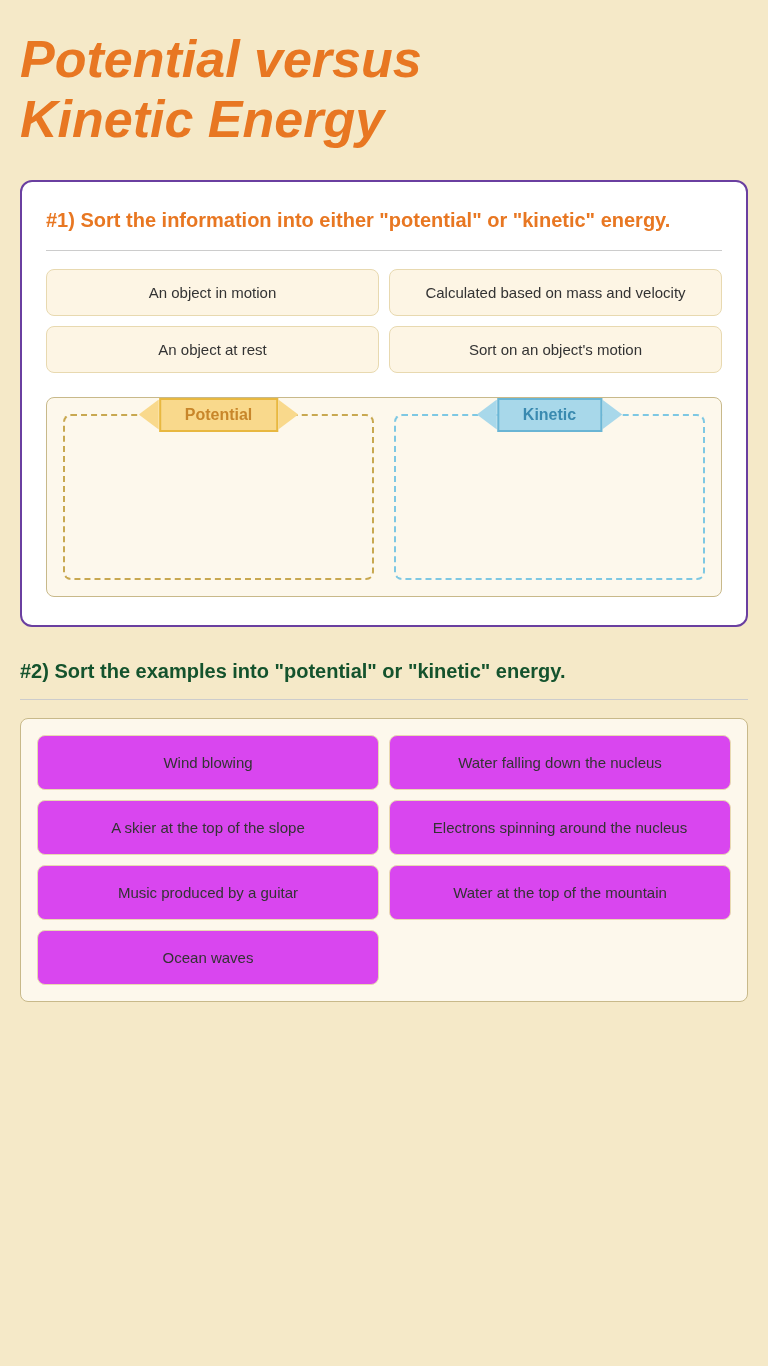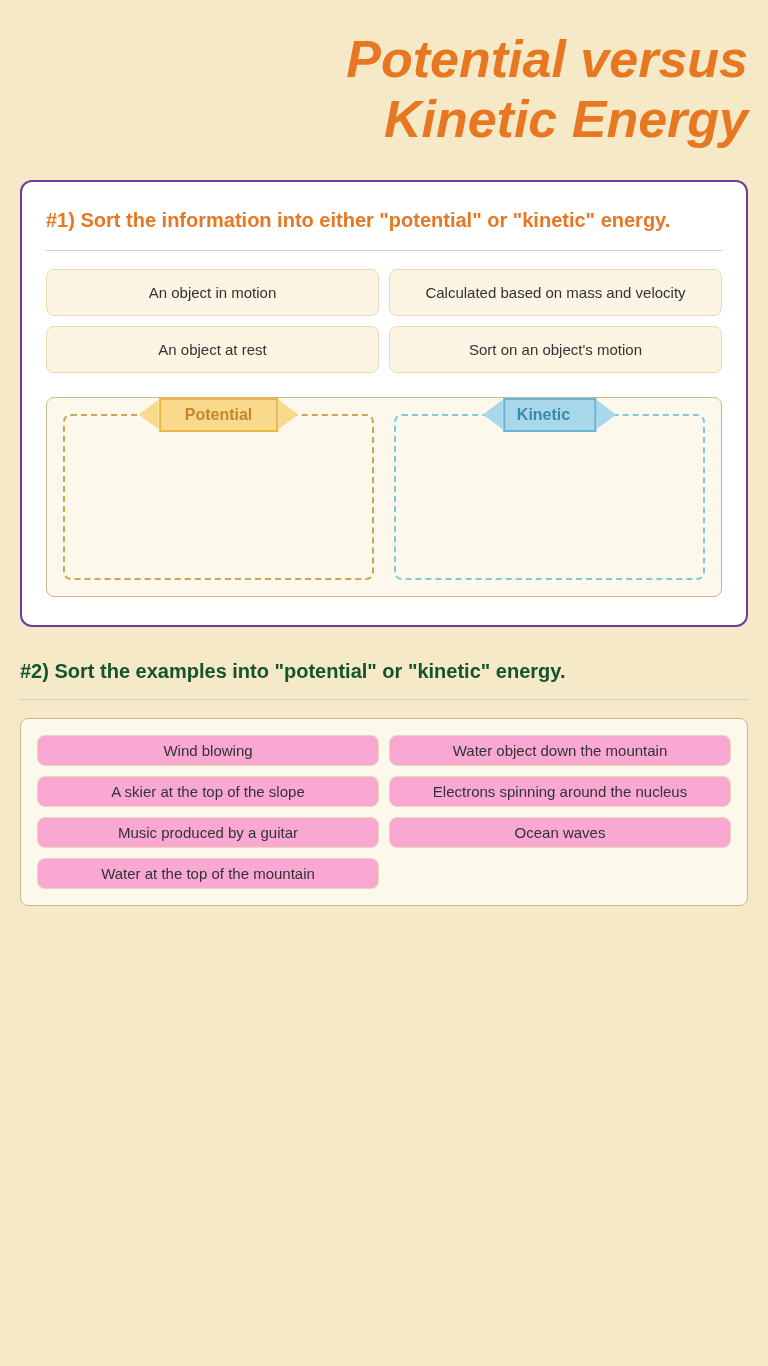--- a/index.html
+++ b/index.html
@@ -11,21 +11,21 @@
       font-family: 'Arial', sans-serif;
       position: relative;
       overflow-x: hidden;
     }
 
     .header-section {
       position: relative;
       z-index: 1;
       background-color: #f5e9c8;
       padding: 30px 20px 20px 20px;
-      text-align: right;
+      text-align: left;
     }
 
     .page-title {
       font-size: 52px;
       font-weight: 900;
       color: #e87722;
       line-height: 1.15;
       font-style: italic;
     }
 
@@ -120,21 +120,20 @@
     .potential-banner .banner-body {
       background-color: #f9d98c;
       border: 2px solid #e8b840;
       color: #c8862a;
     }
 
     .kinetic-banner .banner-body {
       background-color: #a8d8ea;
       border: 2px solid #6ab5d4;
       color: #3a8ab0;
-      padding-left: 12px;
     }
 
     
     .banner-left, .banner-right {
       width: 20px;
       height: 30px;
       position: relative;
     }
 
     .potential-banner .banner-left,
@@ -176,24 +175,24 @@
       display: grid;
       grid-template-columns: 1fr 1fr;
       gap: 10px;
       border: 1.5px solid #c8b98a;
       border-radius: 8px;
       padding: 16px;
       background: #fdf8ec;
     }
 
     .sort-card2 {
-      background-color: #f9a8d4;
+      background-color: #d946ef;
       border: 1.5px solid #e8d9b0;
       border-radius: 8px;
-      padding: 4px 12px;
+      padding: 16px 12px;
       text-align: center;
       font-size: 15px;
       color: #333;
       line-height: 1.4;
       cursor: grab;
     }
 
     
     .confetti-container {
       position: absolute;
@@ -280,20 +279,20 @@
       </div>
     </div>
   </div>
 </div>
 
 <div class="section2-wrapper">
   <div class="section2-title">#2) Sort the examples into "potential" or "kinetic" energy.</div>
   <hr class="divider">
   <div class="section2-grid" id="sort-grid-2">
   <div class="sort-card2" draggable="true">Wind blowing</div>
-      <div class="sort-card2" draggable="true">Water object down the mountain</div>
+      <div class="sort-card2" draggable="true">Water falling down the nucleus</div>
       <div class="sort-card2" draggable="true">A skier at the top of the slope</div>
       <div class="sort-card2" draggable="true">Electrons spinning around the nucleus</div>
       <div class="sort-card2" draggable="true">Music produced by a guitar</div>
+      <div class="sort-card2" draggable="true">Water at the top of the mountain</div>
       <div class="sort-card2" draggable="true">Ocean waves</div>
-      <div class="sort-card2" draggable="true">Water at the top of the mountain</div>
     </div>
 </div>
 
 </body></html>

